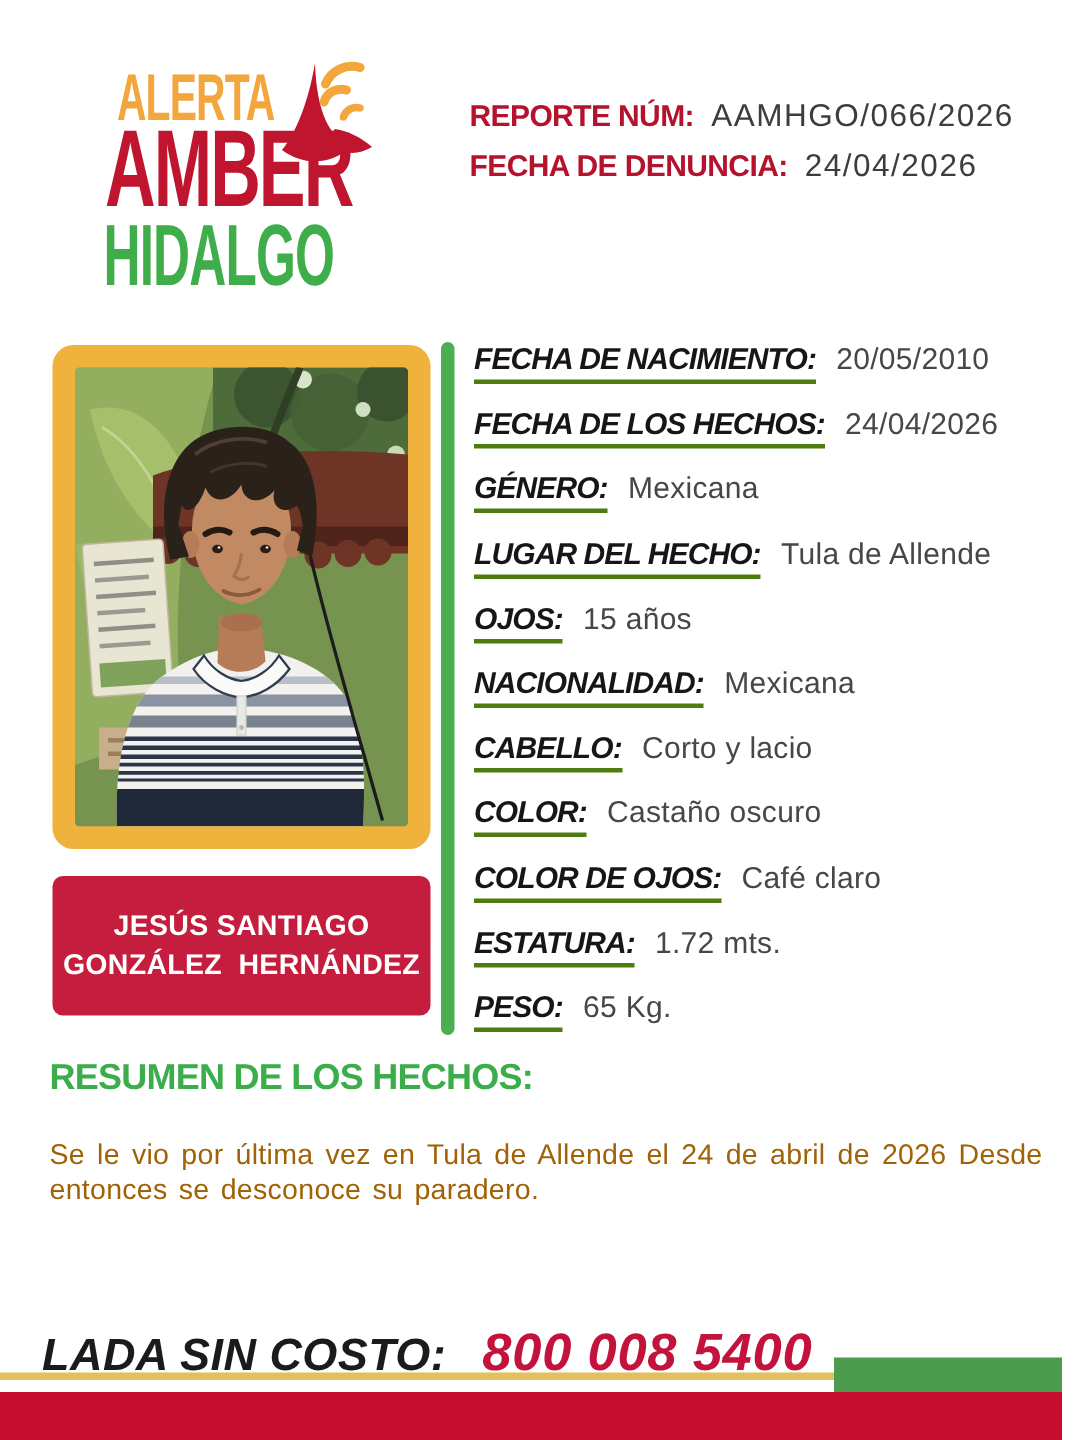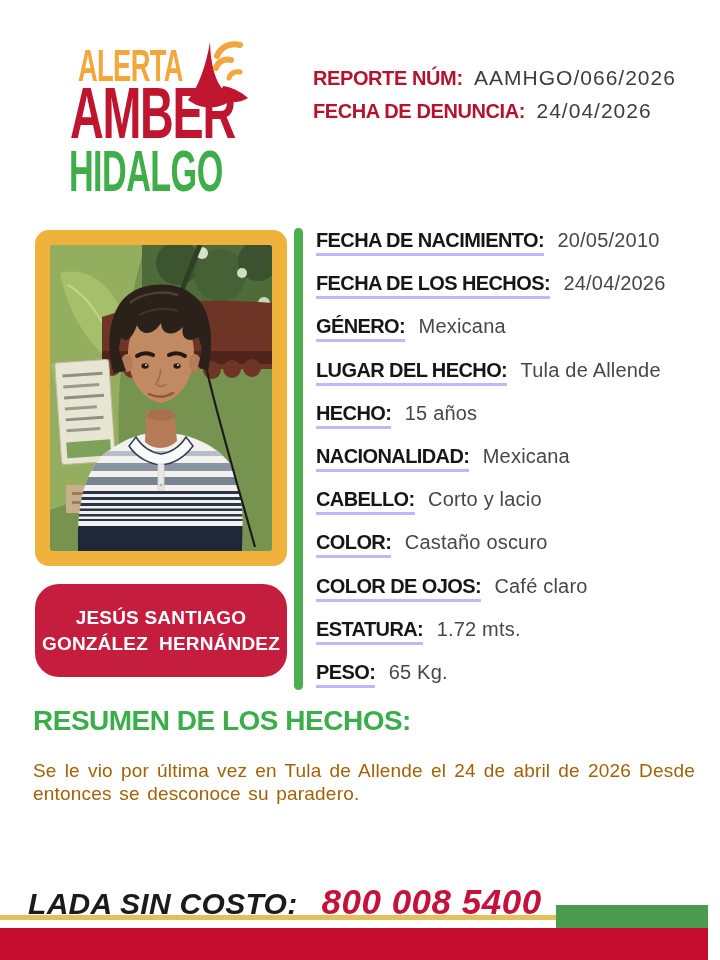--- a/index.html
+++ b/index.html
@@ -17,32 +17,32 @@
   .report{position:absolute;left:313px;top:66px;}
   .report-row{margin-bottom:9px;white-space:nowrap;}
   .report-label{font-weight:800;font-size:20px;color:#B5122D;letter-spacing:-0.4px;}
   .report-value{font-size:21px;color:#3d3d3d;letter-spacing:1px;margin-left:7px;}
   
   .photo-frame{position:absolute;left:35px;top:230px;width:252px;height:336px;background:#EFB23C;
     border-radius:14px;padding:15px;box-sizing:border-box;}
   .photo-frame svg{display:block;width:222px;height:306px;border-radius:3px;}
   
   .name-badge{position:absolute;left:35px;top:584px;width:252px;height:93px;background:#C51D3E;
-    border-radius:24px;color:#ffffff;display:flex;flex-direction:column;align-items:center;
+    border-radius:7px;color:#ffffff;display:flex;flex-direction:column;align-items:center;
     justify-content:center;text-align:center;font-weight:800;font-size:19px;line-height:26px;
     letter-spacing:0.2px;white-space:pre-wrap;}
   
   .green-bar{position:absolute;left:294px;top:228px;width:9px;height:462px;background:#4BAE4F;border-radius:5px;}
   .fields{position:absolute;left:316px;top:229px;list-style:none;margin:0;padding:0;}
   .field-row{height:43.2px;white-space:nowrap;}
   .field-label{display:inline-block;font-weight:800;font-size:20px;color:#161616;
-    border-bottom:3px solid #c4b5fd;padding-bottom:1px;letter-spacing:-0.6px;}
+    border-bottom:3px solid #4d7c0f;padding-bottom:1px;letter-spacing:-0.6px;font-style:italic;}
   .field-value{font-size:20px;color:#474747;margin-left:9px;letter-spacing:0.2px;margin-top:19px;}
   
-  .summary-heading{position:absolute;left:33px;top:705px;color:#3BAD4B;font-weight:800;font-size:28px;letter-spacing:-0.5px;}
+  .summary-heading{position:absolute;left:33px;top:705px;color:#3BAD4B;font-weight:800;font-size:24px;letter-spacing:-0.5px;}
   .summary-body{position:absolute;left:33px;top:740px;width:662px;font-size:19px;line-height:23px;
     color:#a16207;text-align:justify;letter-spacing:0.2px;word-spacing:2px;}
   
   .phone-row{position:absolute;left:28px;top:882px;display:flex;align-items:baseline;
     font-style:italic;font-weight:700;white-space:nowrap;}
   .phone-label{font-size:30px;color:#1b1b1b;letter-spacing:0.3px;}
   .phone-number{font-size:35px;color:#C3123B;margin-left:24px;letter-spacing:0.5px;}
   .gold-line{position:absolute;left:0;top:915px;width:557px;height:5px;background:#E2C05C;}
   .green-block{position:absolute;left:556px;top:905px;width:164px;height:24px;background:#4C9B4F;}
   .red-bar{position:absolute;left:0;top:928px;width:720px;height:32px;background:#C60D2F;}
@@ -179,21 +179,21 @@
     </li>
     <li class="field-row">
       <span class="field-label">GÉNERO:</span>
       <span class="field-value">Mexicana</span>
     </li>
     <li class="field-row">
       <span class="field-label">LUGAR DEL HECHO:</span>
       <span class="field-value">Tula de Allende</span>
     </li>
     <li class="field-row">
-      <span class="field-label">HECHO:</span>
+      <span class="field-label">OJOS:</span>
       <span class="field-value">15 años</span>
     </li>
     <li class="field-row">
       <span class="field-label">NACIONALIDAD:</span>
       <span class="field-value">Mexicana</span>
     </li>
     <li class="field-row">
       <span class="field-label">CABELLO:</span>
       <span class="field-value">Corto y lacio</span>
     </li>

